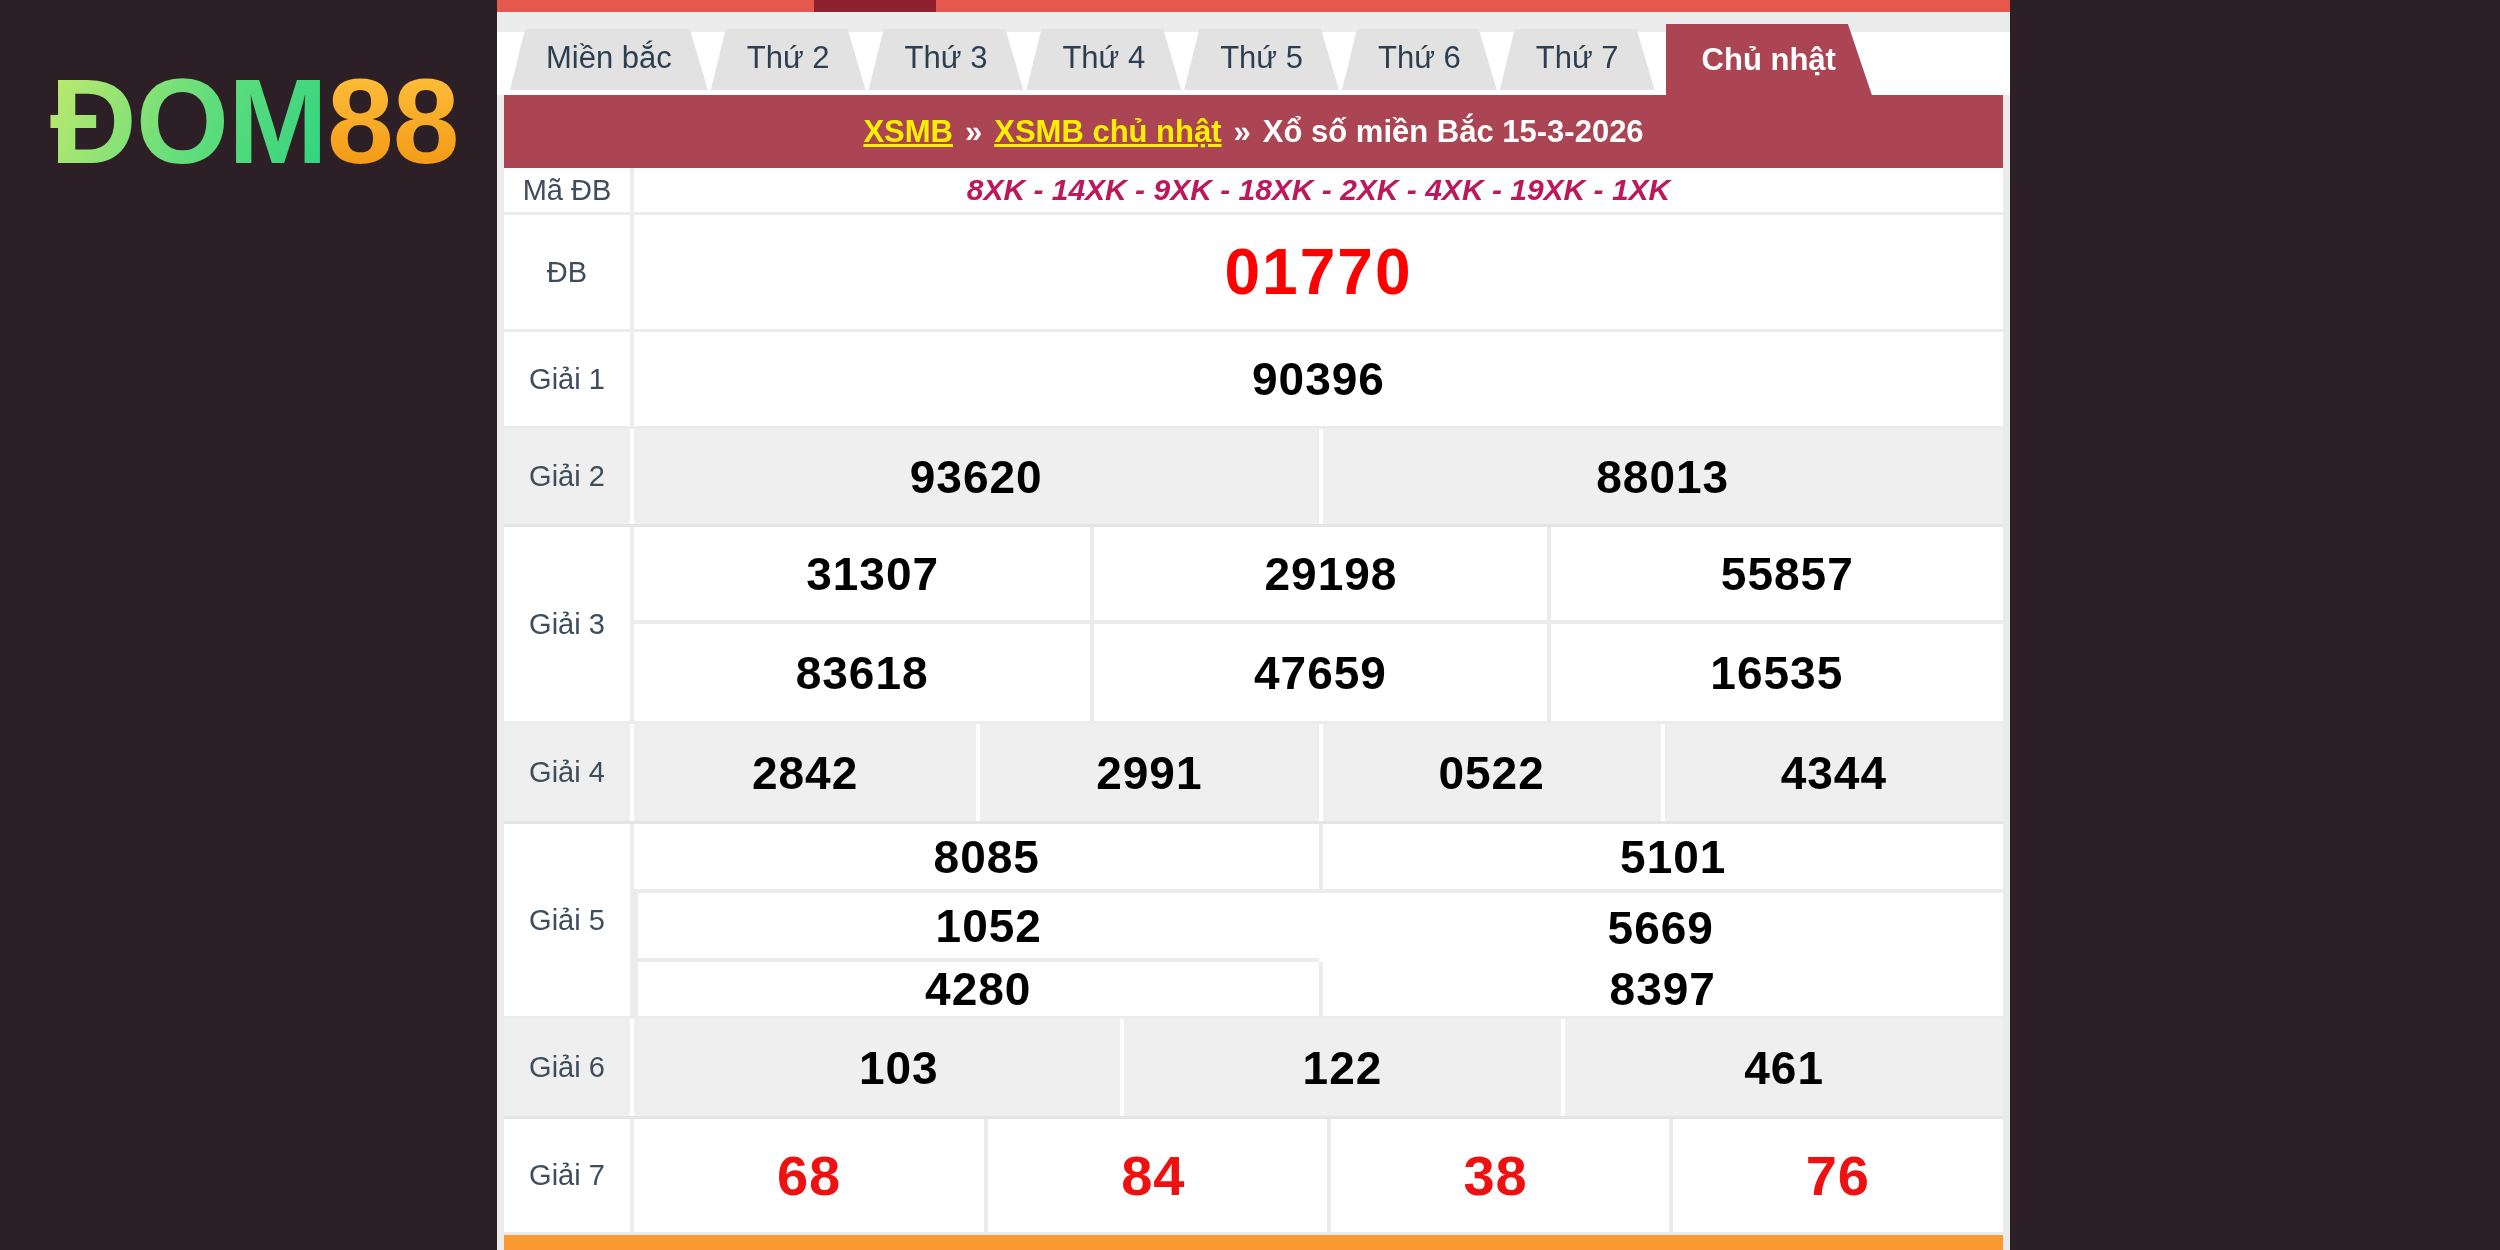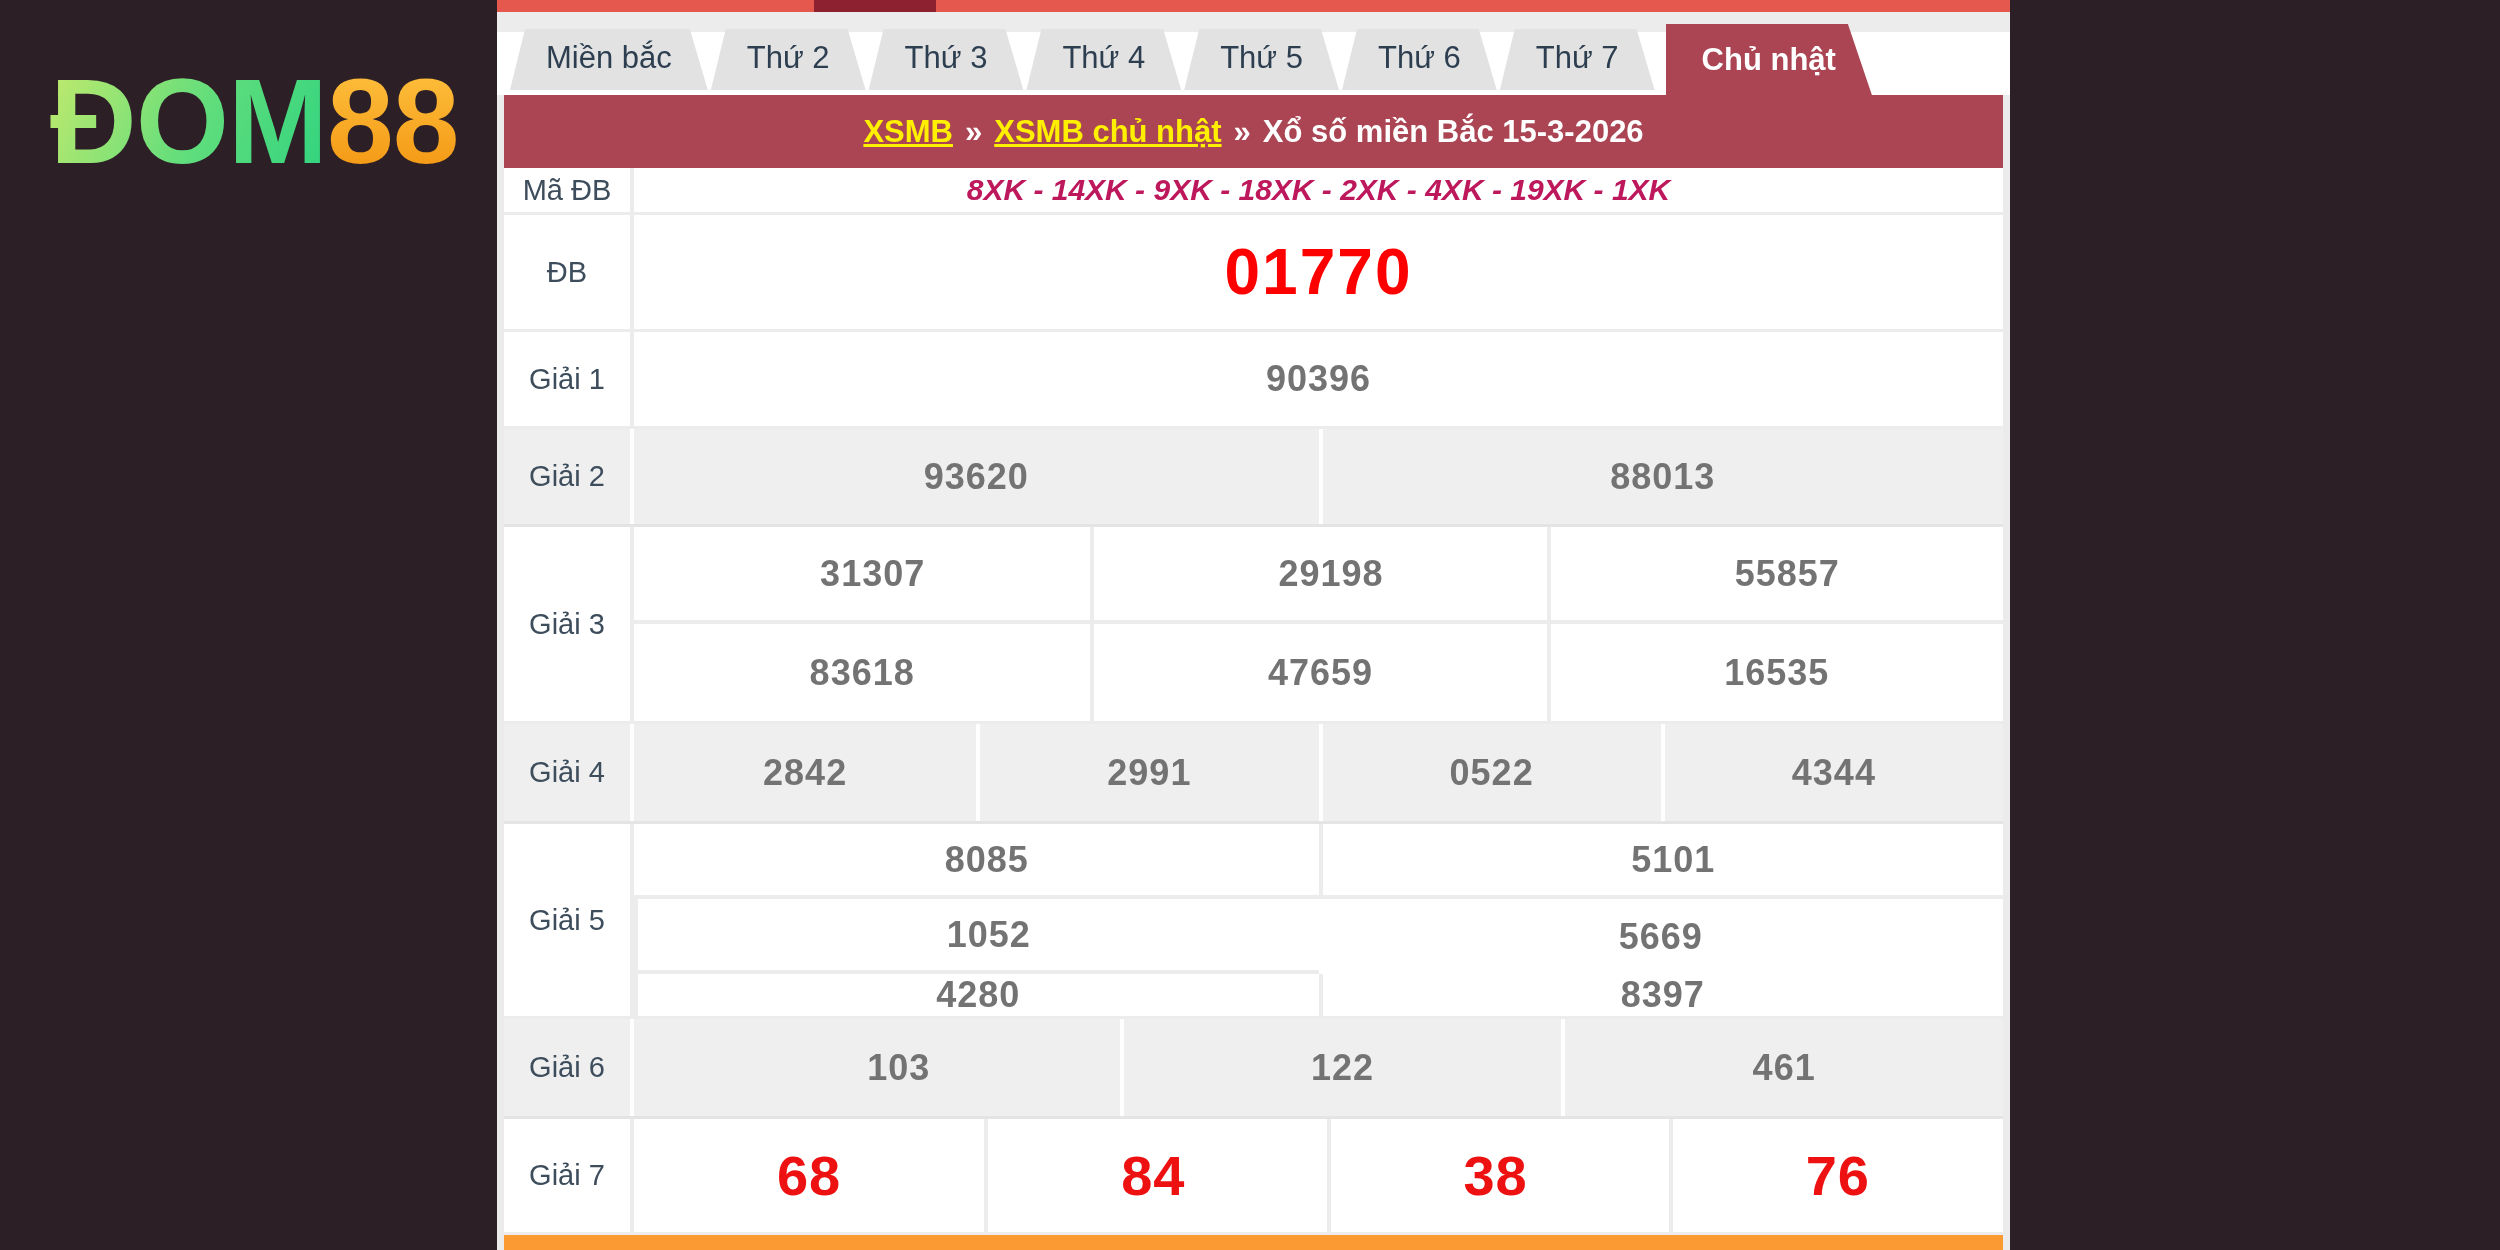--- a/index.html
+++ b/index.html
@@ -69,22 +69,22 @@
   .label{
     width:130px;box-sizing:border-box;flex:none;
     border-right:4px solid #ececec;
     display:flex;align-items:center;justify-content:center;
     font-size:29px;color:#3d4d5c;
   }
   .row.shade .label{border-right-color:#ffffff;}
   .content{flex:1;display:grid;}
   .cell{
     display:flex;align-items:center;justify-content:center;
-    box-sizing:border-box;font-weight:bold;font-size:36px;
-    color:#737373;letter-spacing:1px;
+    box-sizing:border-box;font-weight:bold;font-size:46px;
+    color:#000000;letter-spacing:1px;
   }
   .cell.bl{border-left:4px solid #ececec;}
   .row.shade .cell.bl{border-left-color:#ffffff;}
   .cell.bb{border-bottom:4px solid #ececec;padding-left:21px;}
   .row-madb .cell{font-size:30px;font-style:italic;color:#be185d;letter-spacing:0;}
   .row-db .cell{font-size:64px;color:#ff0000;letter-spacing:2px;}
   .row-g7 .cell{font-size:56px;color:#ee1111;margin-left:8px;}
   .bottom-bar{margin:0 7px;height:16px;background:#fb9a32;}
 </style>
 </head>

